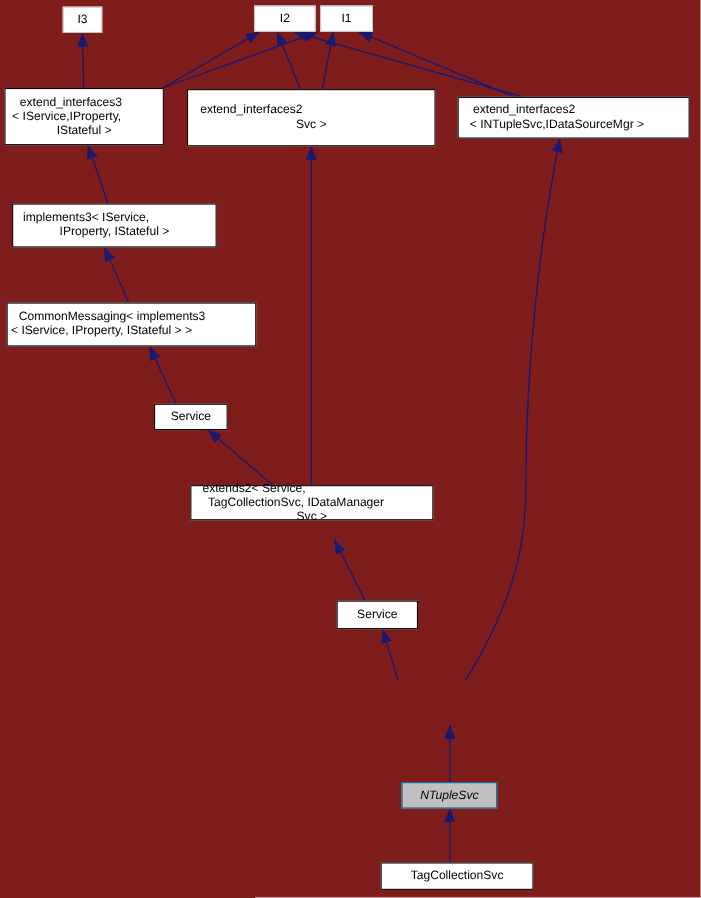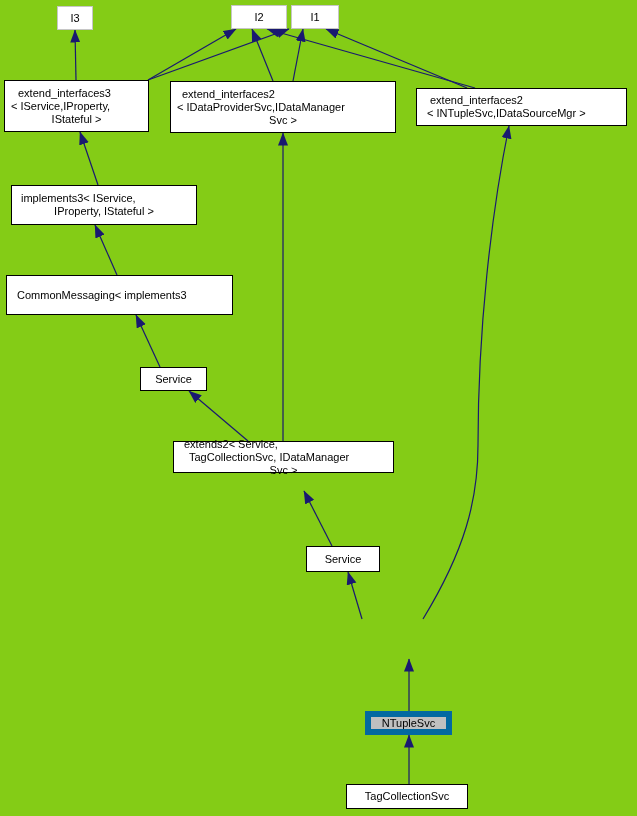--- a/index.html
+++ b/index.html
@@ -1,38 +1,38 @@
 <!DOCTYPE html>
 <html><head>
 <meta charset="utf-8">
 <style>
   html,body{margin:0;padding:0;background:#ffffff;}
   .canvas{
     position:relative;
     width:637px;height:816px;
-    background:#84cc16;
+    background:#7f1d1d;
     font-family:"Liberation Sans", sans-serif;
     color:#000;
     overflow:hidden;
   }
   .edges{position:absolute;left:0;top:0;width:637px;height:816px;}
   .node{
     position:absolute;
     box-sizing:border-box;
     background:#ffffff;
     border:1.5px solid #000000;
     display:flex;flex-direction:column;justify-content:center;
     font-size:11px;line-height:13px;
     text-align:center;
     white-space:nowrap;
   }
   .node .ln{display:block;}
   .node .ln.left{text-align:left;}
   .node.param{border:1px solid #c6c6c6;}
-  .node.current{background:#c0c0c0;border:6px solid #0369a1;}
+  .node.current{background:#c0c0c0;border:1px solid #0369a1;font-style:italic;}
 </style>
 </head>
 <body>
 
 <div class="canvas">
 
   <svg class="edges" width="637" height="816" viewBox="0 0 637 816">
     <defs>
       <marker id="arr" markerUnits="userSpaceOnUse" markerWidth="14" markerHeight="11" refX="12.5" refY="5" orient="auto">
         <path d="M0,0 L13,5 L0,10 Z" fill="#191970"></path>
@@ -70,36 +70,36 @@
   </div>
 
   <div class="node" style="left:4px;top:80px;width:145px;height:52px">
     <span class="ln left" style="padding-left:13px">extend_interfaces3</span>
     <span class="ln left" style="padding-left:6px">&lt; IService,IProperty,</span>
     <span class="ln">IStateful &gt;</span>
   </div>
 
   <div class="node" style="left:170px;top:81px;width:226px;height:52px">
     <span class="ln left" style="padding-left:11px">extend_interfaces2</span>
-    <span class="ln left" style="padding-left:6px">&lt; IDataProviderSvc,IDataManager</span>
     <span class="ln">Svc &gt;</span>
   </div>
 
   <div class="node" style="left:416px;top:88px;width:211px;height:38px">
     <span class="ln left" style="padding-left:13px">extend_interfaces2</span>
     <span class="ln left" style="padding-left:10px">&lt; INTupleSvc,IDataSourceMgr &gt;</span>
   </div>
 
   <div class="node" style="left:11px;top:185px;width:186px;height:40px">
     <span class="ln left" style="padding-left:9px">implements3&lt; IService,</span>
     <span class="ln">IProperty, IStateful &gt;</span>
   </div>
 
   <div class="node" style="left:6px;top:275px;width:227px;height:40px">
     <span class="ln left" style="padding-left:10px">CommonMessaging&lt; implements3</span>
+    <span class="ln left" style="padding-left:3px">&lt; IService, IProperty, IStateful &gt; &gt;</span>
   </div>
 
   <div class="node" style="left:140px;top:367px;width:67px;height:24px">
     <span class="ln">Service</span>
   </div>
 
   <div class="node" style="left:173px;top:441px;width:221px;height:32px">
     <span class="ln left" style="padding-left:10px">extends2&lt; Service,</span>
     <span class="ln left" style="padding-left:15px">TagCollectionSvc, IDataManager</span>
     <span class="ln">Svc &gt;</span>
@@ -107,17 +107,17 @@
 
   <div class="node" style="left:306px;top:546px;width:74px;height:26px">
     <span class="ln">Service</span>
   </div>
 
 
   <div class="node current" style="left:365px;top:711px;width:87px;height:24px">
     <span class="ln">NTupleSvc</span>
   </div>
 
-  <div class="node" style="left:346px;top:784px;width:122px;height:25px">
+  <div class="node" style="left:346px;top:784px;width:139px;height:25px">
     <span class="ln">TagCollectionSvc</span>
   </div>
 
 </div>
 
 </body></html>

